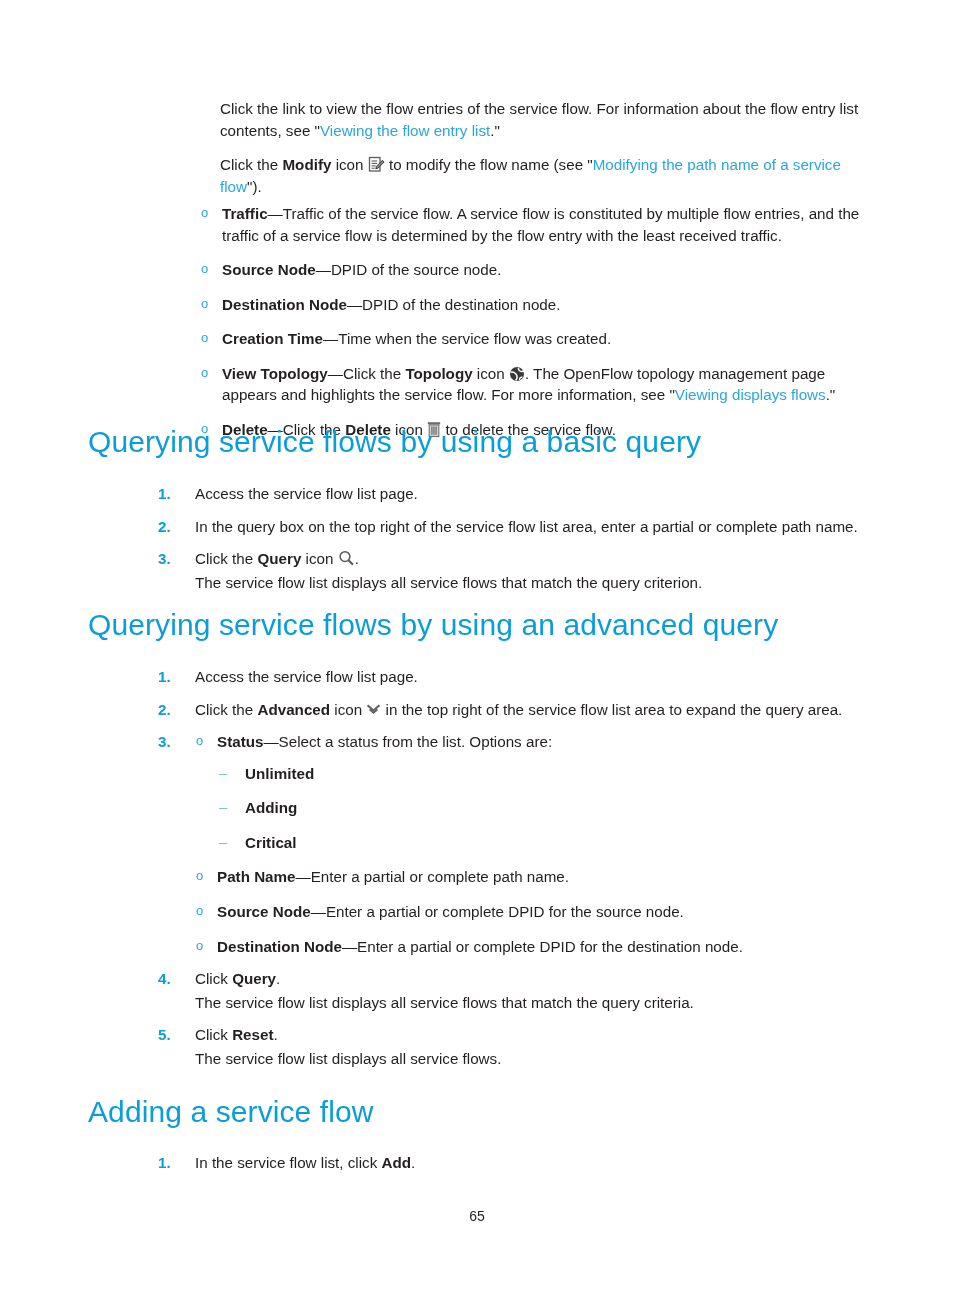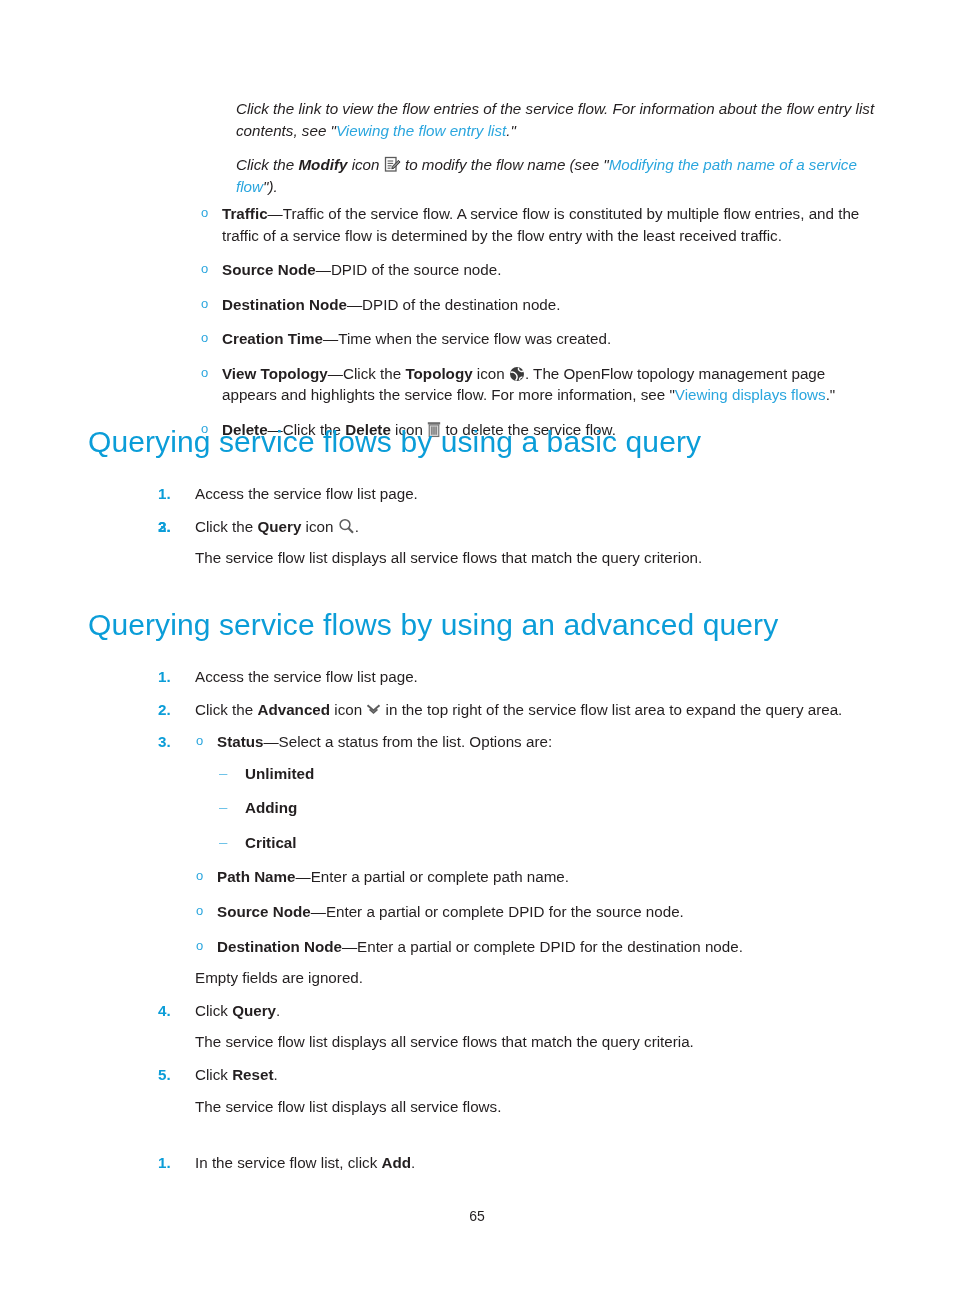--- a/index.html
+++ b/index.html
@@ -31,24 +31,23 @@
     font-size: 15.2px;
     line-height: 1.42;
     color: #231f20;
   }
   b, .b { font-weight: bold; }
   .link { color: #2ba6de; }
 
   
   .top-block {
     position: absolute;
-    left: 236px;
+    left: 220px;
     top: 98px;
     width: 646px;
-    font-style: italic;
   }
   .top-para {
     margin: 0 0 13px 0;
   }
 
   
   .olist {
     position: absolute;
     left: 200px;
     width: 668px;
@@ -88,21 +87,21 @@
   .nlist > li:last-child { margin-bottom: 0; }
   .nnum {
     position: absolute;
     left: 0;
     top: 0;
     color: #0b9dd8;
     font-weight: bold;
     font-size: 15.2px;
   }
   .continuation {
-    margin-top: 10px;
+    margin-top: 2px;
   }
 
   
   .sublist {
     list-style: none;
     margin: 11px 0 0 0;
     padding: 0;
   }
   .sublist > li {
     position: relative;
@@ -228,20 +227,21 @@
 
   <h1 class="h1" style="top:425px;">Querying service flows by using a basic query</h1>
 
   <ol class="nlist body-text" style="top:483px;">
     <li>
       <span class="nnum">1.</span>
       <span>Access the service flow list page.</span>
     </li>
     <li>
       <span class="nnum">2.</span>
+      <span>In the query box on the top right of the service flow list area, enter a partial or complete path name.</span>
     </li>
     <li>
       <span class="nnum">3.</span>
       <span>Click the </span><b>Query</b><span> icon </span><span class="icon"><svg width="17" height="17" viewBox="0 0 17 17">
             <circle cx="7" cy="6.6" r="4.9" fill="none" stroke="#5d5d5d" stroke-width="1.5"></circle>
             <line x1="10.5" y1="10.2" x2="15" y2="14.7" stroke="#5d5d5d" stroke-width="2.1"></line>
           </svg></span><span>.</span>
       <div class="continuation">The service flow list displays all service flows that match the query criterion.</div>
     </li>
   </ol>
@@ -296,36 +296,36 @@
           <span class="obullet">o</span>
           <b>Source Node</b><span>—</span><span>Enter a partial or complete DPID for the source node.</span>
         </li>
 
         <li>
           <span class="obullet">o</span>
           <b>Destination Node</b><span>—</span><span>Enter a partial or complete DPID for the destination node.</span>
         </li>
       </ul>
 
-      <div class="continuation">Empty fields are ignored.</div>
     </li>
 
     <li>
       <span class="nnum">4.</span>
       <span>Click </span><b>Query</b><span>.</span>
       <div class="continuation">The service flow list displays all service flows that match the query criteria.</div>
     </li>
 
     <li>
       <span class="nnum">5.</span>
       <span>Click </span><b>Reset</b><span>.</span>
       <div class="continuation">The service flow list displays all service flows.</div>
     </li>
   </ol>
 
+  <h1 class="h1" style="top:1095px;">Adding a service flow</h1>
 
   <ol class="nlist body-text" style="top:1152px;">
     <li>
       <span class="nnum">1.</span>
       <span>In the service flow list, click </span><b>Add</b><span>.</span>
     </li>
   </ol>
 
   <div class="page-number">65</div>
 

